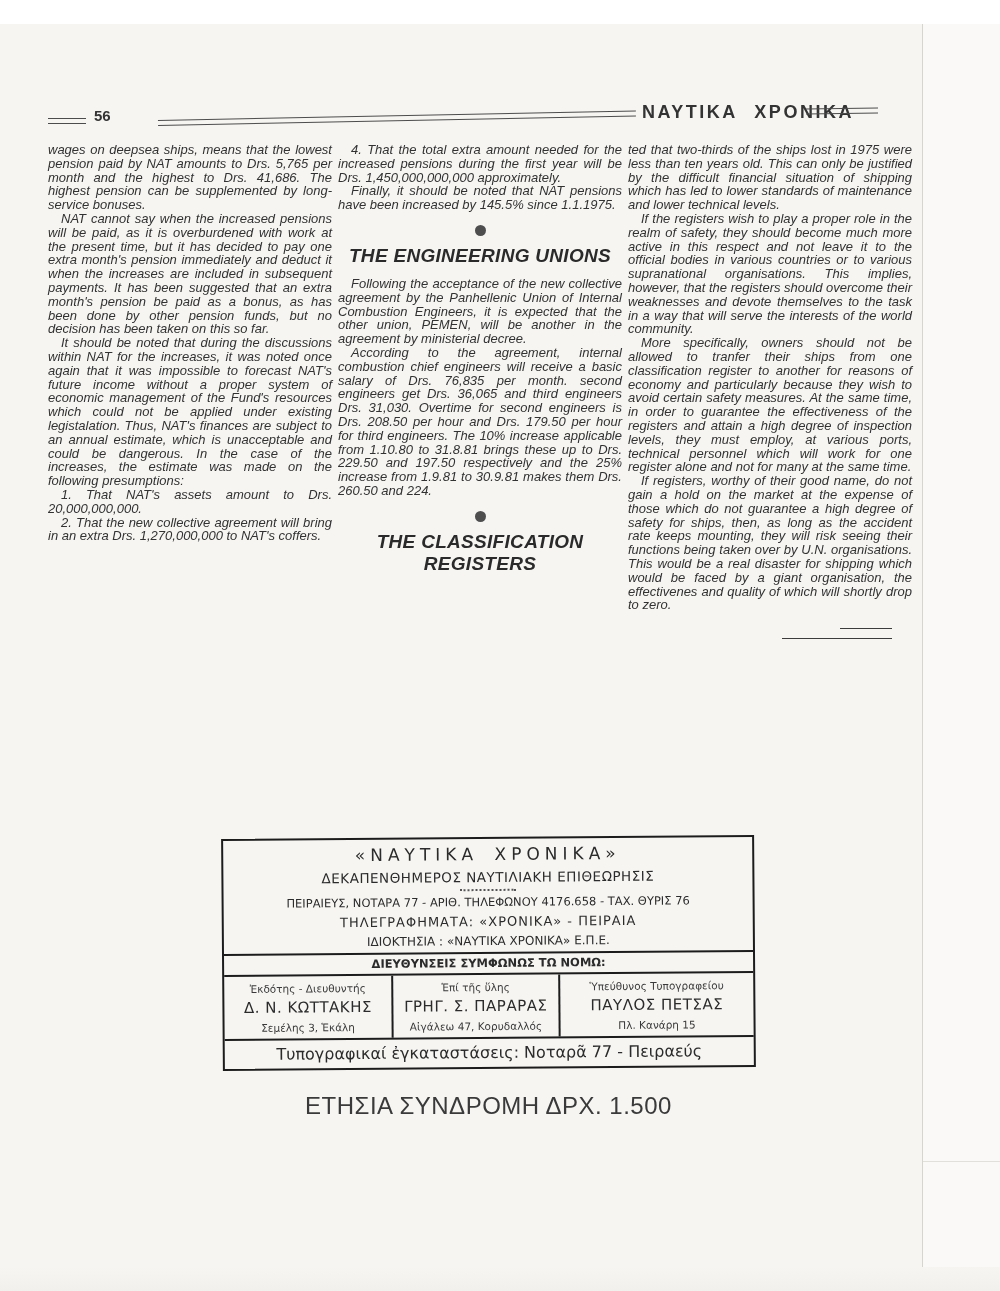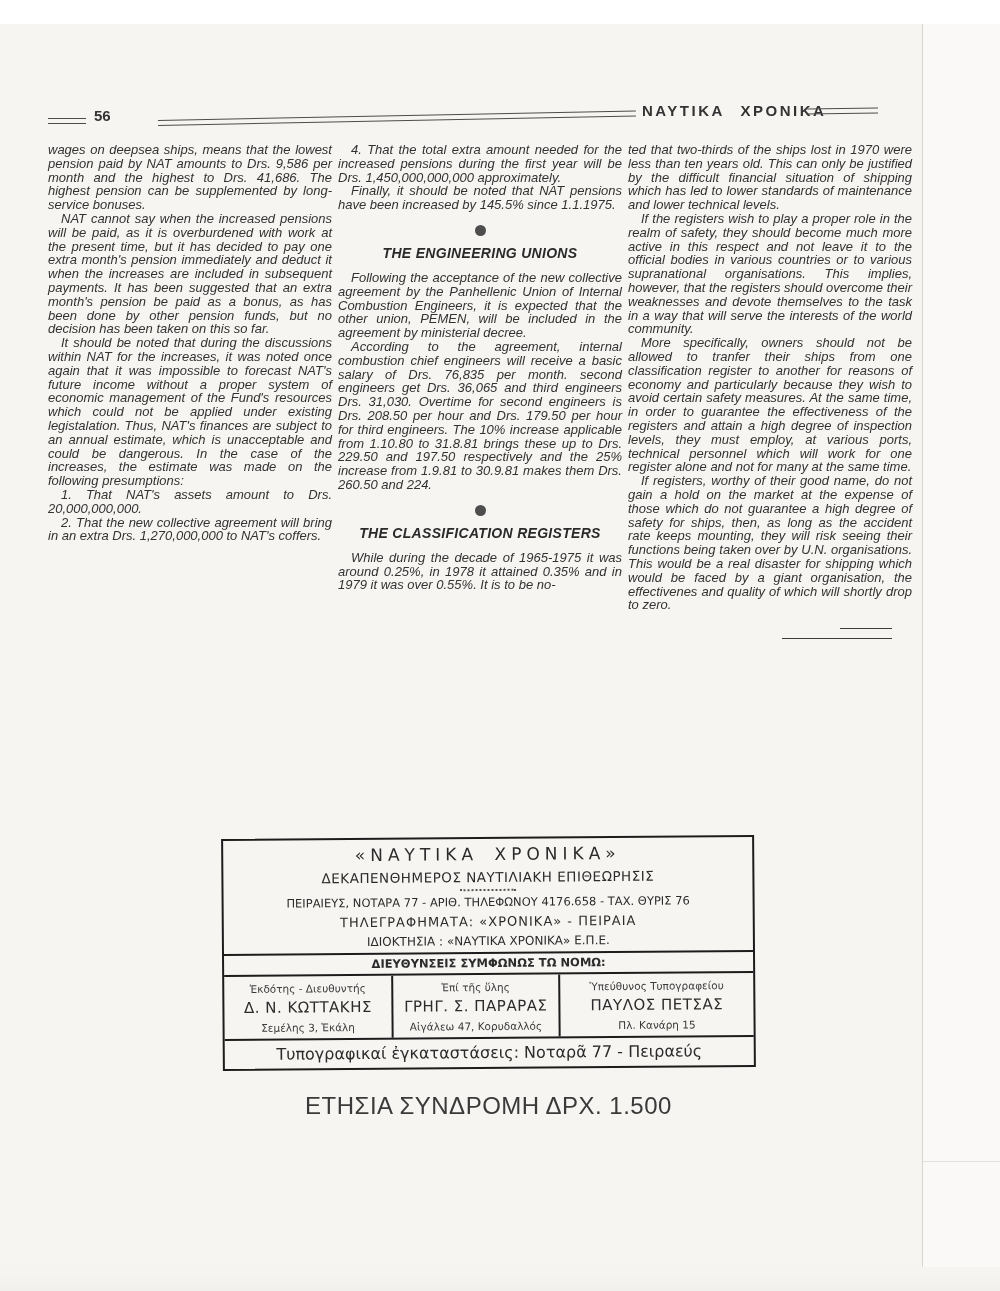--- a/index.html
+++ b/index.html
@@ -14,30 +14,30 @@
   .edge-hline { position:absolute; left:923px; top:1137px; width:77px; height:1px; background:#e2e0db; }
   .bottom-shade { position:absolute; left:0; bottom:0; width:100%; height:48px;
     background:linear-gradient(#f6f5f2, #edebe6); }
 
   
   .rule2 { position:absolute; height:3.5px; border-top:1.5px solid #4c4c4c; border-bottom:1.5px solid #4c4c4c; }
   .hdr-rule-left  { left:48px;  top:94px; width:38px; }
   .hdr-rule-mid   { left:158px; top:96px; width:478px; transform:rotate(-1.15deg); transform-origin:left center; }
   .hdr-rule-right { left:806px; top:84px; width:72px; transform:rotate(-0.6deg); }
   .page-num { position:absolute; left:94px; top:83px; font-size:15px; font-weight:bold; color:#333; }
-  .hdr-title { position:absolute; left:642px; top:78px; font-size:15px; font-weight:bold;
+  .hdr-title { position:absolute; left:642px; top:78px; font-size:18px; font-weight:bold;
     letter-spacing:2.5px; word-spacing:9px; color:#333;text-align:center; }
 
   
   .articles { position:absolute; left:48px; top:119px; width:864px; display:flex; gap:6px; }
   .col { width:284px; }
   .col p { margin:0; font-size:13px; line-height:13.8px; text-align:justify;
     font-style:italic; color:#323232; }
   .col p.ind { text-indent:13px; }
-  .sec-head { text-align:center; font-weight:bold; font-style:italic; font-size:14px;
+  .sec-head { text-align:center; font-weight:bold; font-style:italic; font-size:19px;
     letter-spacing:0.3px; margin:9px 0 10px 0; color:#2a2a2a; }
   .dot { width:11px; height:11px; border-radius:50%; background:#4e4e4e; margin:13px auto 3px auto; }
   .endmark { margin:16px 20px 0 auto; width:110px; }
   .endmark .l1 { width:52px; margin-left:58px; border-top:1.5px solid #3c3c3c; }
   .endmark .l2 { width:110px; margin-top:9px; border-top:1.5px solid #3c3c3c; }
 
   
   .masthead { position:absolute; left:222px; top:813px; width:529px;
     border:2px solid #1c1c1c; transform:rotate(-0.45deg);
     font-family:"DejaVu Sans", sans-serif; color:#2b2b2b; text-align:center; }
@@ -74,41 +74,40 @@
 
   <div class="rule2 hdr-rule-left"></div>
   <div class="page-num">56</div>
   <div class="rule2 hdr-rule-mid"></div>
   <div class="hdr-title">ΝΑΥΤΙΚΑ ΧΡΟΝΙΚΑ</div>
   <div class="rule2 hdr-rule-right"></div>
 
   <div class="articles">
 
     <div class="col">
-      <p>wages on deepsea ships, means that the lowest pension paid by NAT amounts to Drs. 9,586 per month and the highest to Drs. 41,686. The highest pension can be supplemented by long-service bonuses.</p>
+      <p>wages on deepsea ships, means that the lowest pension paid by NAT amounts to Drs. 5,765 per month and the highest to Drs. 41,686. The highest pension can be supplemented by long-service bonuses.</p>
       <p class="ind">NAT cannot say when the increased pensions will be paid, as it is overburdened with work at the present time, but it has decided to pay one extra month's pension immediately and deduct it when the increases are included in subsequent payments. It has been suggested that an extra month's pension be paid as a bonus, as has been done by other pension funds, but no decision has been taken on this so far.</p>
       <p class="ind">It should be noted that during the discussions within NAT for the increases, it was noted once again that it was impossible to forecast NAT's future income without a proper system of economic management of the Fund's resources which could not be applied under existing legistalation. Thus, NAT's finances are subject to an annual estimate, which is unacceptable and could be dangerous. In the case of the increases, the estimate was made on the following presumptions:</p>
       <p class="ind">1. That NAT's assets amount to Drs. 20,000,000,000.</p>
       <p class="ind">2. That the new collective agreement will bring in an extra Drs. 1,270,000,000 to NAT's coffers.</p>
     </div>
 
     <div class="col">
       <p class="ind">4. That the total extra amount needed for the increased pensions during the first year will be Drs. 1,450,000,000,000 approximately.</p>
       <p class="ind">Finally, it should be noted that NAT pensions have been increased by 145.5% since 1.1.1975.</p>
       <div class="dot"></div>
       <div class="sec-head">THE ENGINEERING UNIONS</div>
-      <p class="ind">Following the acceptance of the new collective agreement by the Panhellenic Union of Internal Combustion Engineers, it is expected that the other union, PEMEN, will be included in the agreement by ministerial decree.</p>
+      <p class="ind">Following the acceptance of the new collective agreement by the Panhellenic Union of Internal Combustion Engineers, it is expected that the other union, PEMEN, will be another in the agreement by ministerial decree.</p>
       <p class="ind">According to the agreement, internal combustion chief engineers will receive a basic salary of Drs. 76,835 per month. second engineers get Drs. 36,065 and third engineers Drs. 31,030. Overtime for second engineers is Drs. 208.50 per hour and Drs. 179.50 per hour for third engineers. The 10% increase applicable from 1.10.80 to 31.8.81 brings these up to Drs. 229.50 and 197.50 respectively and the 25% increase from 1.9.81 to 30.9.81 makes them Drs. 260.50 and 224.</p>
       <div class="dot"></div>
       <div class="sec-head">THE CLASSIFICATION REGISTERS</div>
-      <p class="ind">While during the decade of 1965-1975 it was around 0.25%, in 1978 it attained 0.35% and in 1979 it was over 0.55%. It is to be no-</p>
     </div>
 
     <div class="col">
-      <p>ted that two-thirds of the ships lost in 1970 were less than ten years old. This can only be justified by the difficult financial situation of shipping which has led to lower standards of maintenance and lower technical levels.</p>
+      <p>ted that two-thirds of the ships lost in 1975 were less than ten years old. This can only be justified by the difficult financial situation of shipping which has led to lower standards of maintenance and lower technical levels.</p>
       <p class="ind">If the registers wish to play a proper role in the realm of safety, they should become much more active in this respect and not leave it to the official bodies in various countries or to various supranational organisations. This implies, however, that the registers should overcome their weaknesses and devote themselves to the task in a way that will serve the interests of the world community.</p>
       <p class="ind">More specifically, owners should not be allowed to tranfer their ships from one classification register to another for reasons of economy and particularly because they wish to avoid certain safety measures. At the same time, in order to guarantee the effectiveness of the registers and attain a high degree of inspection levels, they must employ, at various ports, technical personnel which will work for one register alone and not for many at the same time.</p>
       <p class="ind">If registers, worthy of their good name, do not gain a hold on the market at the expense of those which do not guarantee a high degree of safety for ships, then, as long as the accident rate keeps mounting, they will risk seeing their functions being taken over by U.N. organisations. This would be a real disaster for shipping which would be faced by a giant organisation, the effectivenes and quality of which will shortly drop to zero.</p>
       <div class="endmark">
         <div class="l1"></div>
         <div class="l2"></div>
       </div>
     </div>
 
   </div>

